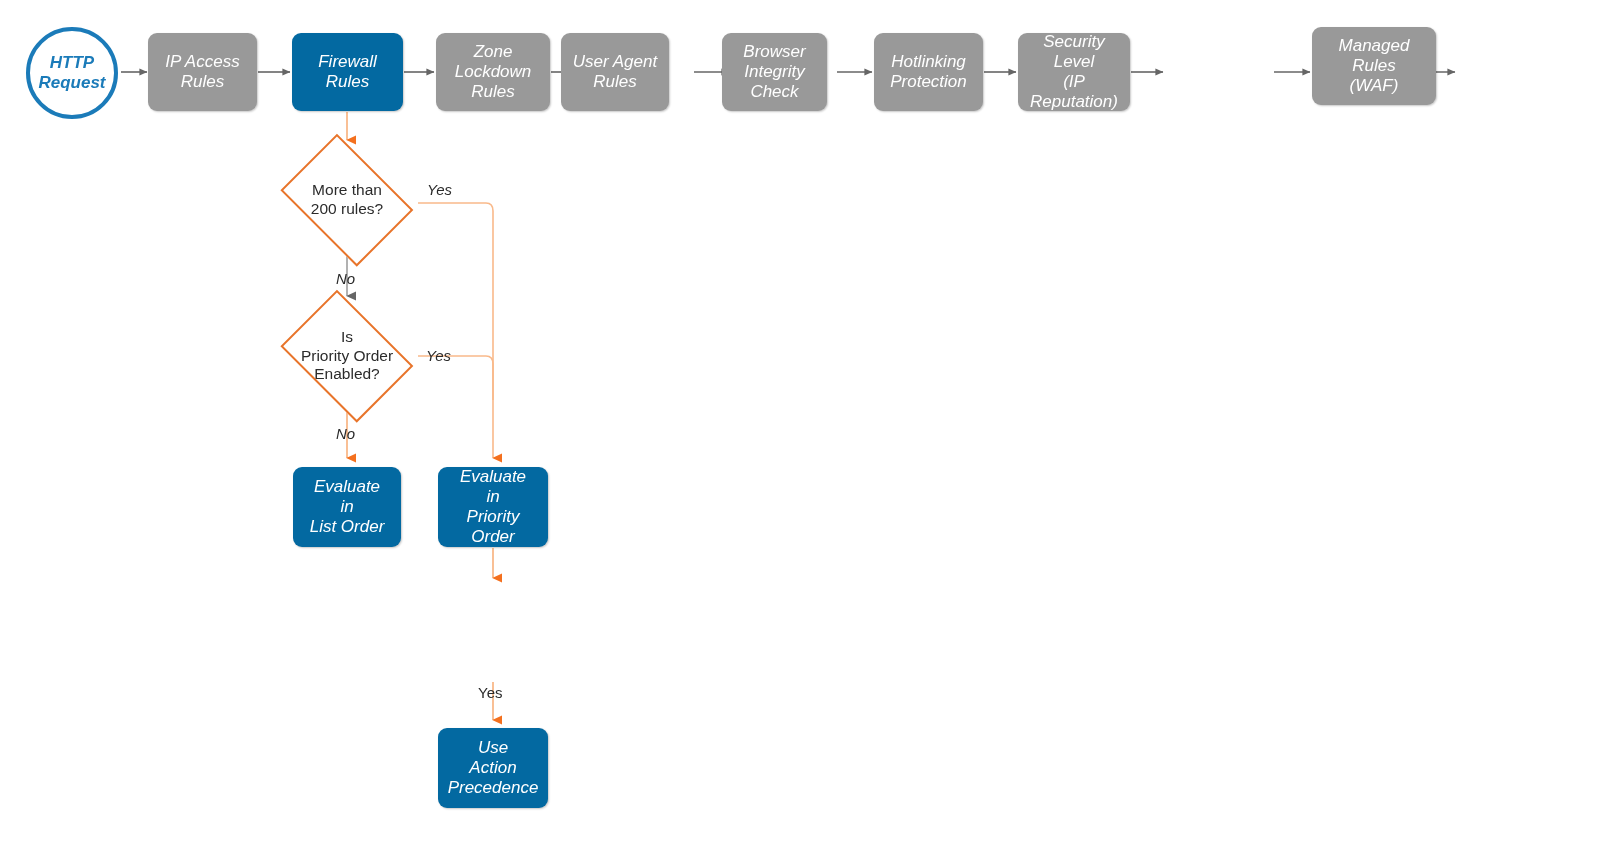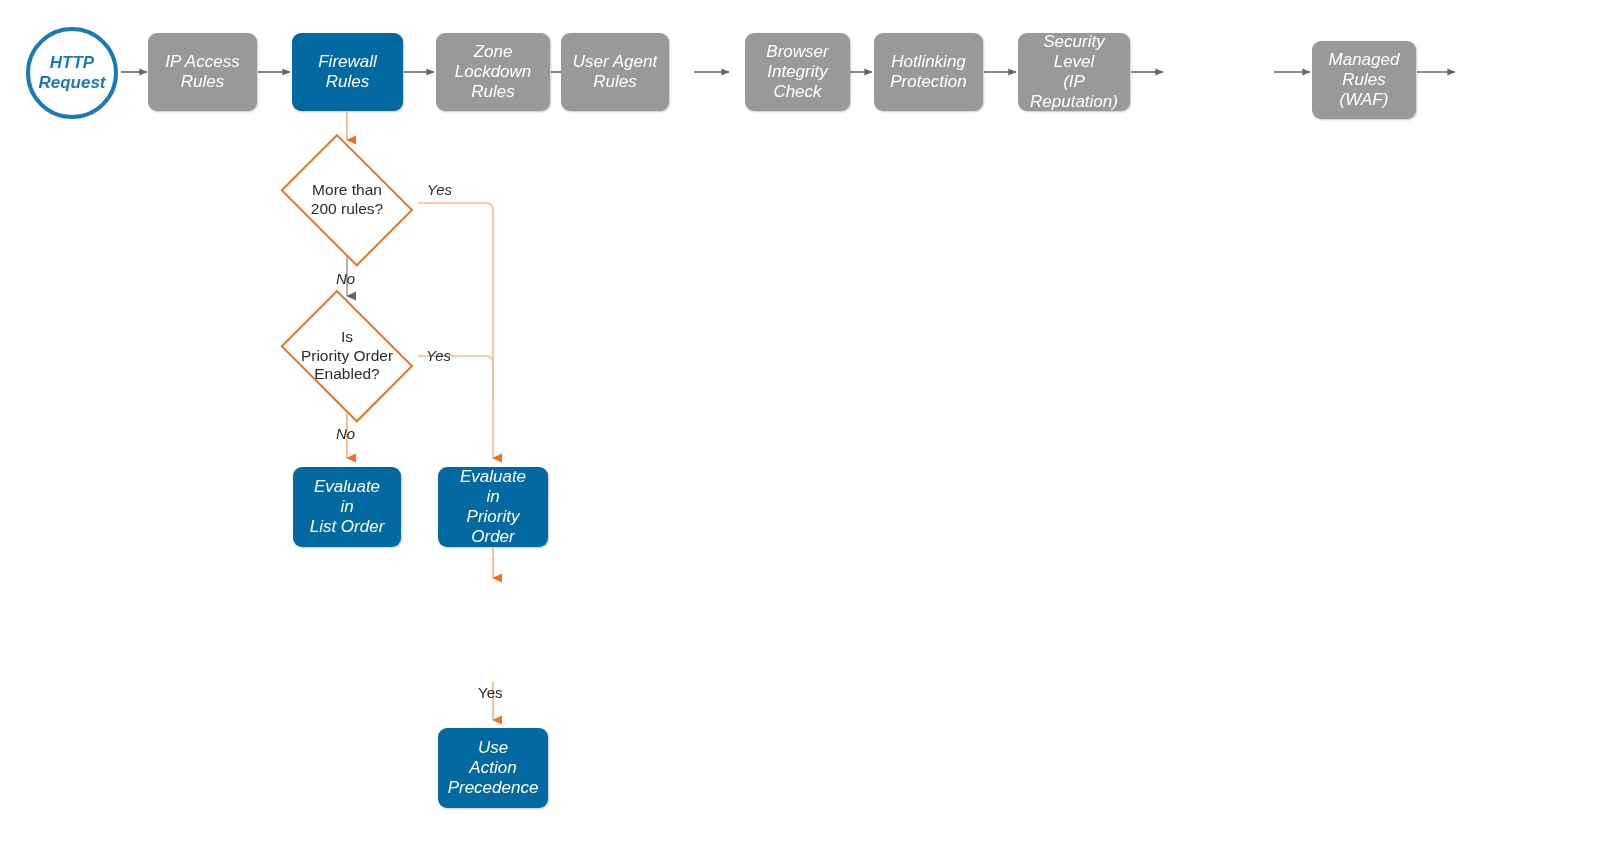--- a/index.html
+++ b/index.html
@@ -175,39 +175,39 @@
     <span>Zone
 Lockdown
 Rules</span>
   </div>
 
   <div class="node box gray" style="left:561px; top:33px; width:108px; height:78px;">
     <span>User Agent
 Rules</span>
   </div>
 
-  <div class="node box gray" style="left:745px; top:33px; width:105px; height:78px;">
+  <div class="node box gray" style="left:722px; top:33px; width:105px; height:78px;">
     <span>Browser
 Integrity
 Check</span>
   </div>
 
   <div class="node box gray" style="left:874px; top:33px; width:109px; height:78px;">
     <span>Hotlinking
 Protection</span>
   </div>
 
   <div class="node box gray" style="left:1018px; top:33px; width:112px; height:78px;">
     <span>Security
 Level
 (IP Reputation)</span>
   </div>
 
 
-  <div class="node box gray" style="left:1312px; top:41px; width:104px; height:78px;">
+  <div class="node box gray" style="left:1312px; top:27px; width:124px; height:78px;">
     <span>Managed
 Rules
 (WAF)</span>
   </div>
 
 
   <div class="node diamond" style="left:271px; top:144px; width:152px; height:112px;">
     <span class="dshape"></span>
     <span class="dlabel">More than
 200 rules?</span>

